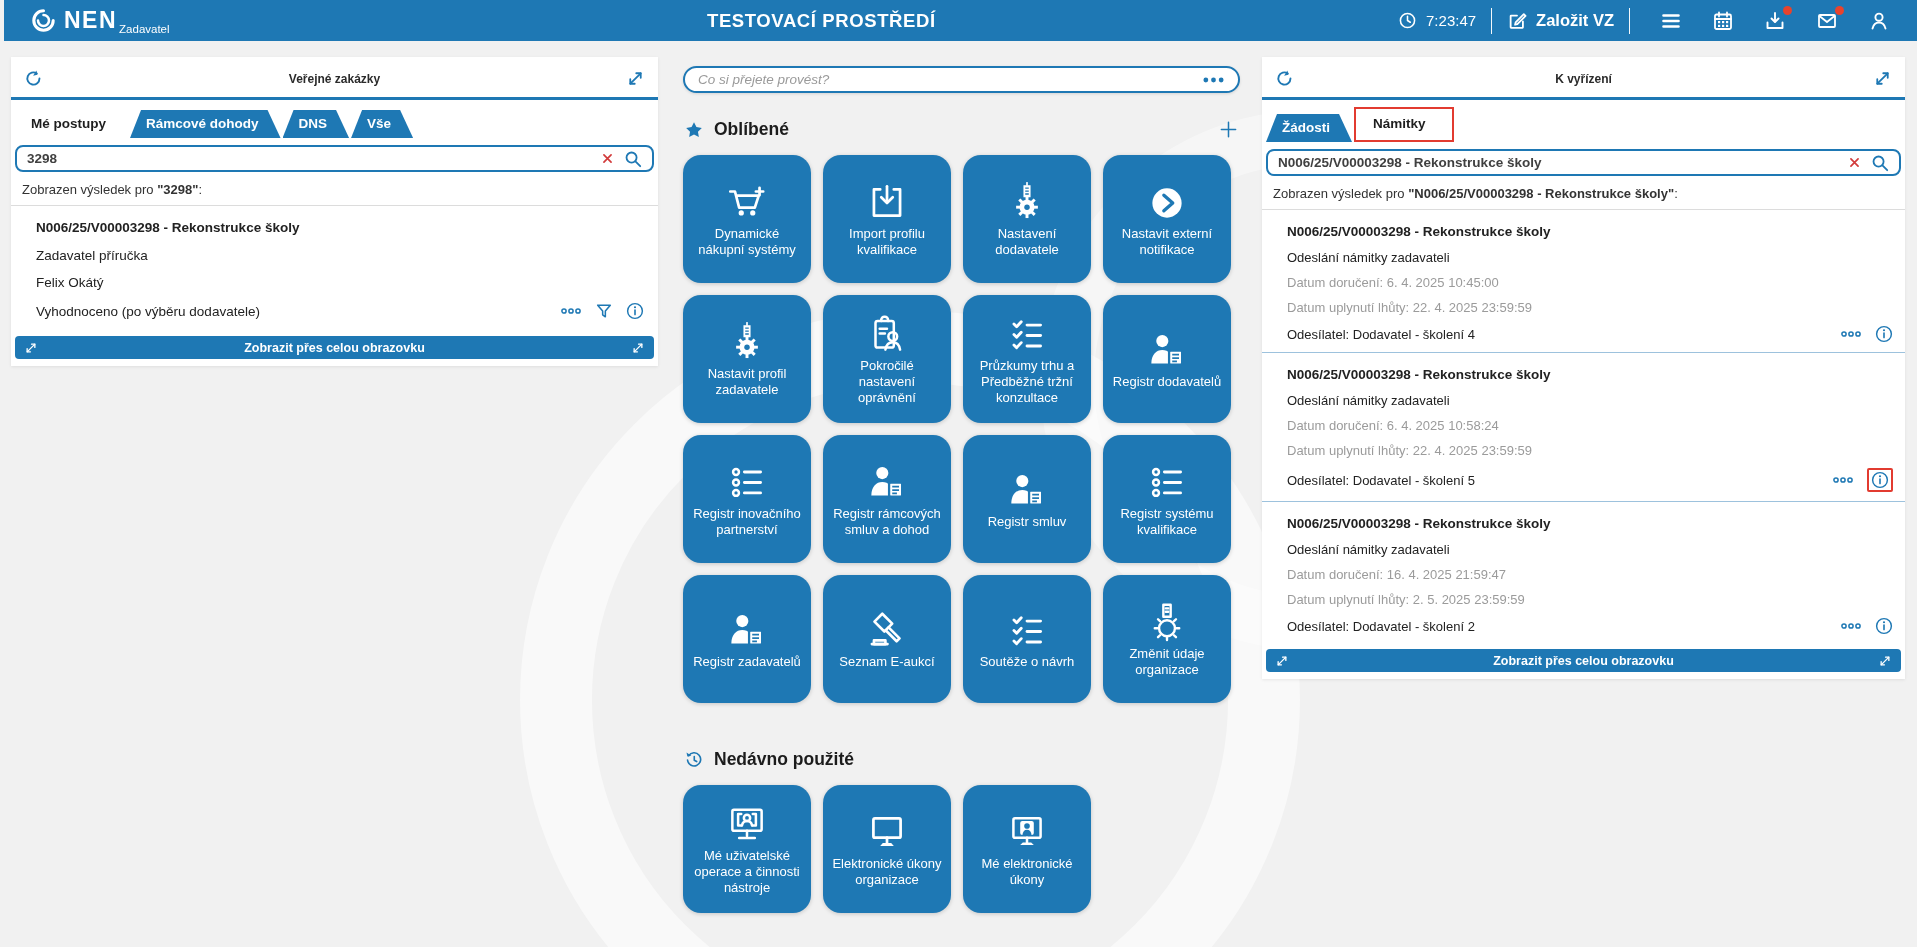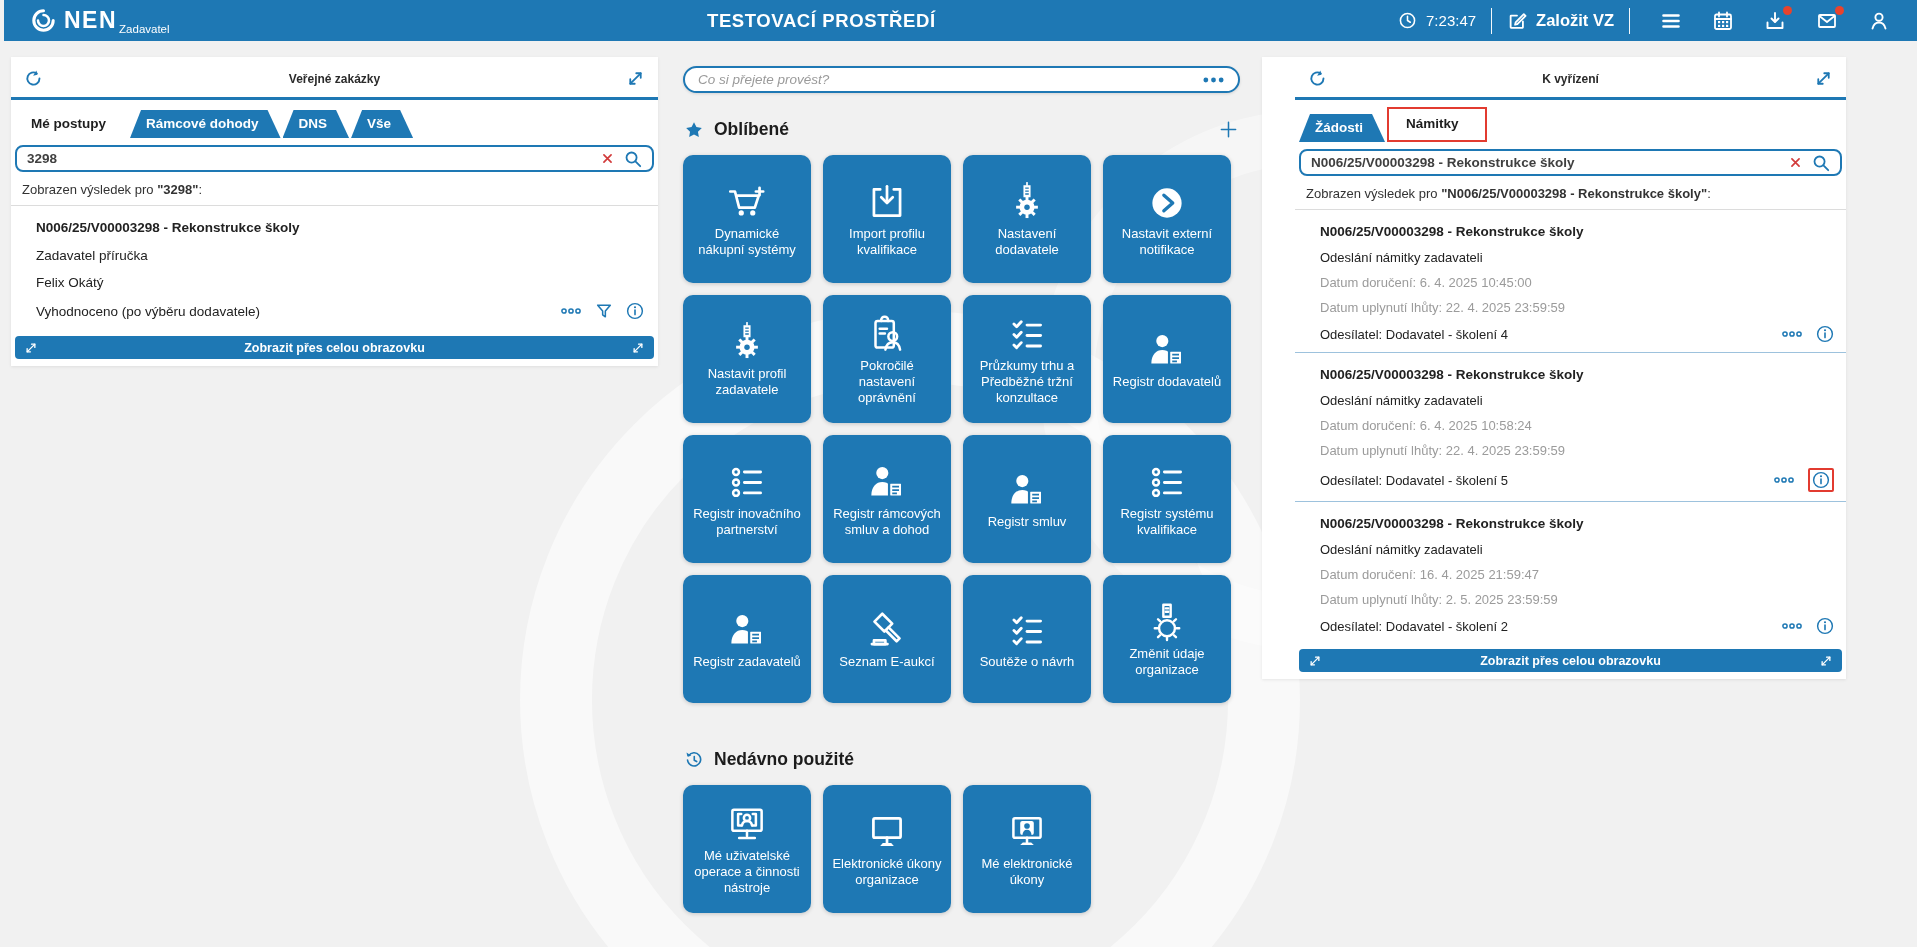--- a/index.html
+++ b/index.html
@@ -25,21 +25,21 @@
   .vdiv{width:1px;height:26px;background:rgba(255,255,255,.95);margin:0 15px;}
   .zalozit{font-size:16.5px;font-weight:bold;}
   .zalozit .i{width:20px;height:20px;display:block;}
   .top-icon{position:relative;background:none;border:none;color:#fff;padding:0 15px;cursor:pointer;display:flex;}
   .top-icon .i{width:22px;height:22px;display:block;}
   .badge{position:absolute;top:-4px;right:9px;width:9.5px;height:9.5px;border-radius:50%;background:#e8432d;}
 
   
   .panel{position:absolute;top:57px;background:#fff;z-index:2;box-shadow:0 1px 3px rgba(0,0,0,.08);}
   .left-panel{left:11px;width:647px;}
-  .right-panel{left:1262px;width:584px;padding-left:33px;}
+  .right-panel{left:1262px;width:643px;}
   .panel-head{display:flex;align-items:center;padding:12px 13px 9px;border-bottom:3px solid var(--blue);}
   .panel-title{flex:1;text-align:center;font-size:12px;font-weight:bold;color:#2b2b2b;}
   .phbtn{background:none;border:none;padding:0;color:var(--blue);display:flex;cursor:pointer;}
   .phbtn .i{width:19px;height:19px;display:block;}
 
   .tabs{display:flex;align-items:flex-end;padding:10px 4px 0;gap:2px;}
   .tab{padding:6px 22px 7px 16px;font-size:13.5px;font-weight:bold;color:#fff;background:var(--blue);
        clip-path:polygon(11px 0,calc(100% - 13px) 0,100% 100%,0 100%);cursor:pointer;white-space:nowrap;}
   .tab.active{background:#fff;color:#1e1e1e;clip-path:polygon(0 0,calc(100% - 13px) 0,100% 100%,0 100%);
        filter:drop-shadow(1px 0 2px rgba(0,0,0,.28));}
@@ -84,21 +84,21 @@
   .cdots{color:var(--blue);display:flex;cursor:pointer;}
   .cdots .i{width:23px;height:8px;display:block;}
   .sect-head{display:flex;align-items:center;gap:11px;margin:26px 2px 0;}
   .sect-head.recent{margin-top:46px;}
   .shicon{color:var(--blue);display:flex;}
   .shicon .i{width:18px;height:18px;display:block;}
   .shtitle{font-size:17.5px;font-weight:bold;color:#1c1c1c;}
   .spacer{flex:1;}
   .grid{display:grid;grid-template-columns:repeat(4,128px);gap:12px;margin-top:15px;}
   .g3{grid-template-columns:repeat(3,128px);}
-  .tile{height:128px;background:var(--blue);border-radius:10px;border:none;color:#fff;display:flex;flex-direction:column;align-items:center;justify-content:center;
+  .tile{height:128px;background:var(--blue);border-radius:18px;border:none;color:#fff;display:flex;flex-direction:column;align-items:center;justify-content:center;
     padding:6px 9px;text-align:center;font-family:"Liberation Sans",sans-serif;font-size:13px;line-height:1.22;cursor:pointer;box-shadow:0 1px 4px rgba(0,0,0,.18);}
   .tile .ticon{display:flex;}
   .tile .ti{width:46px;height:46px;display:block;}
 </style>
 </head>
 <body>
 
 <div class="wm wm1"></div>
 <div class="wm wm2"></div>
 

